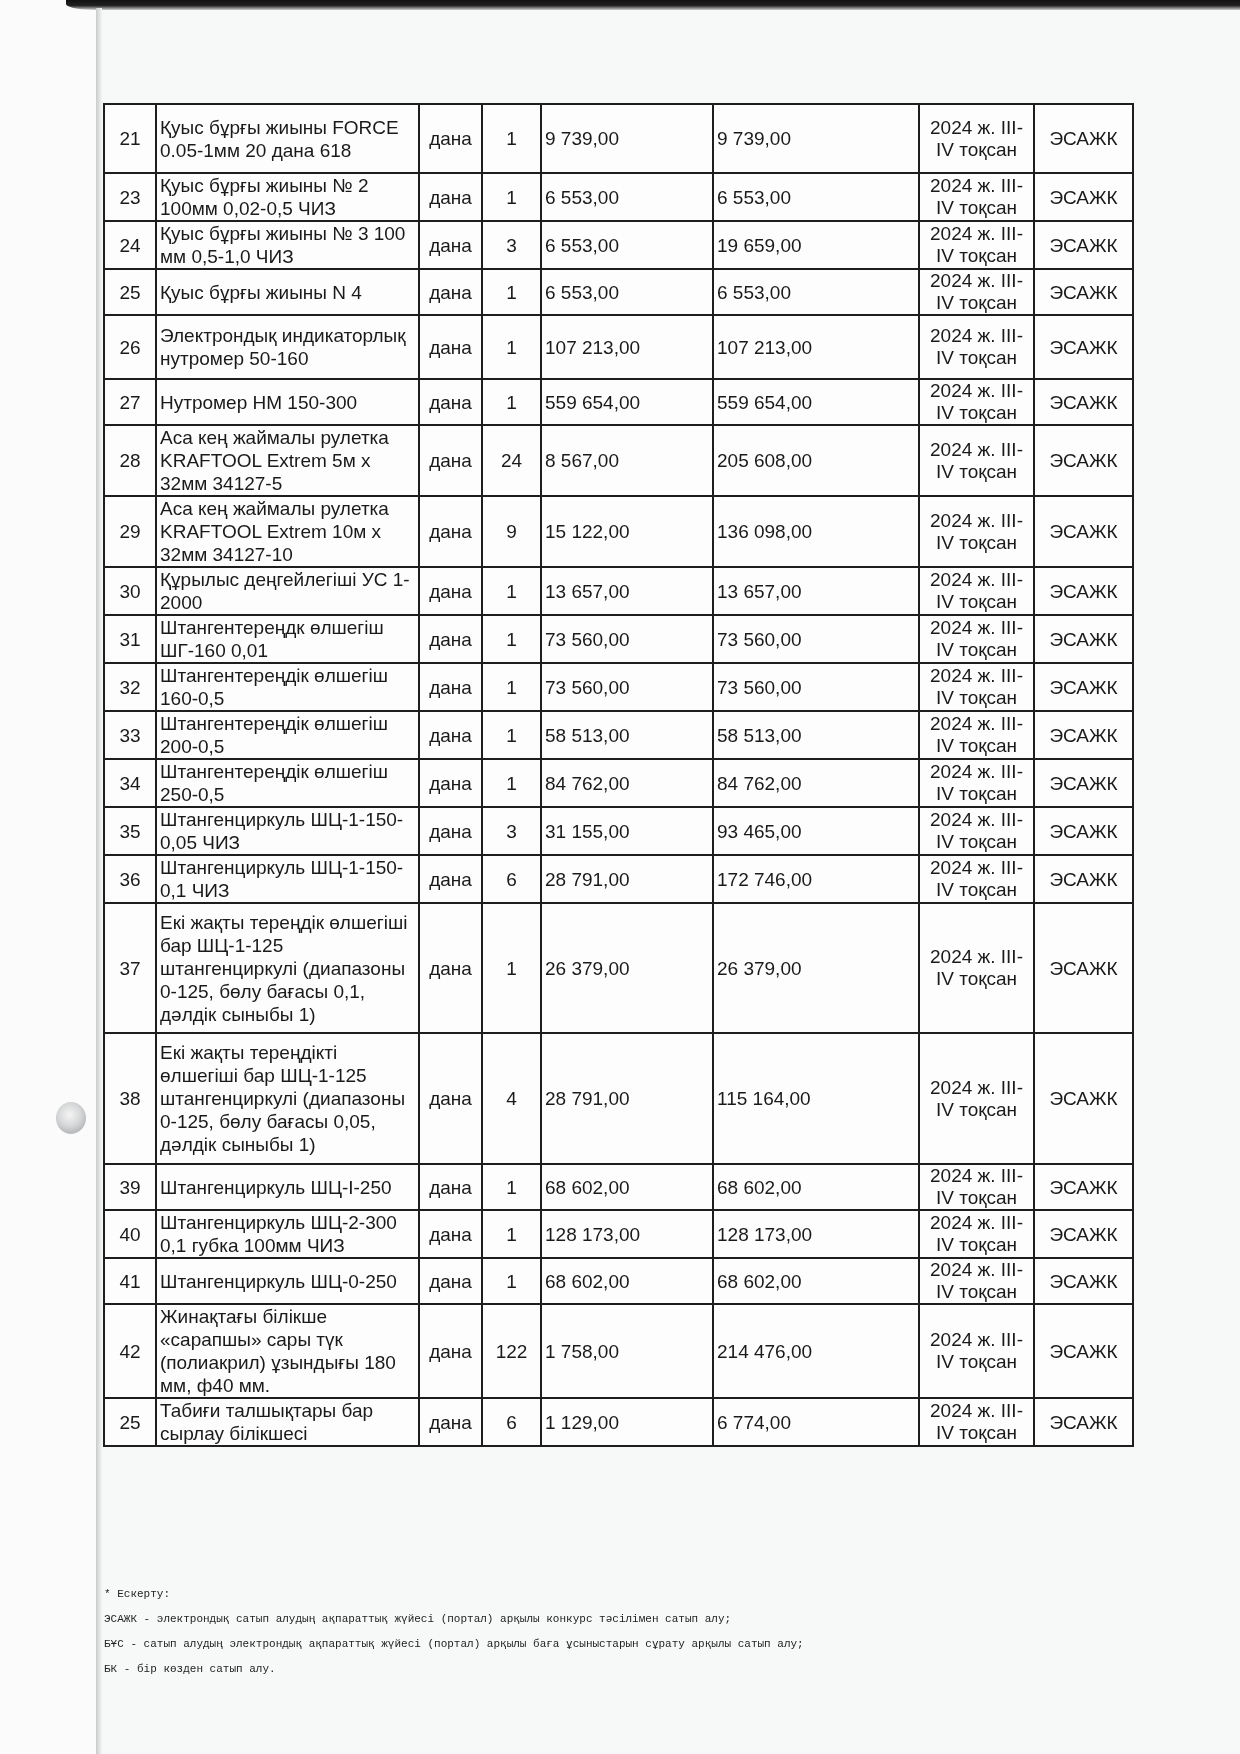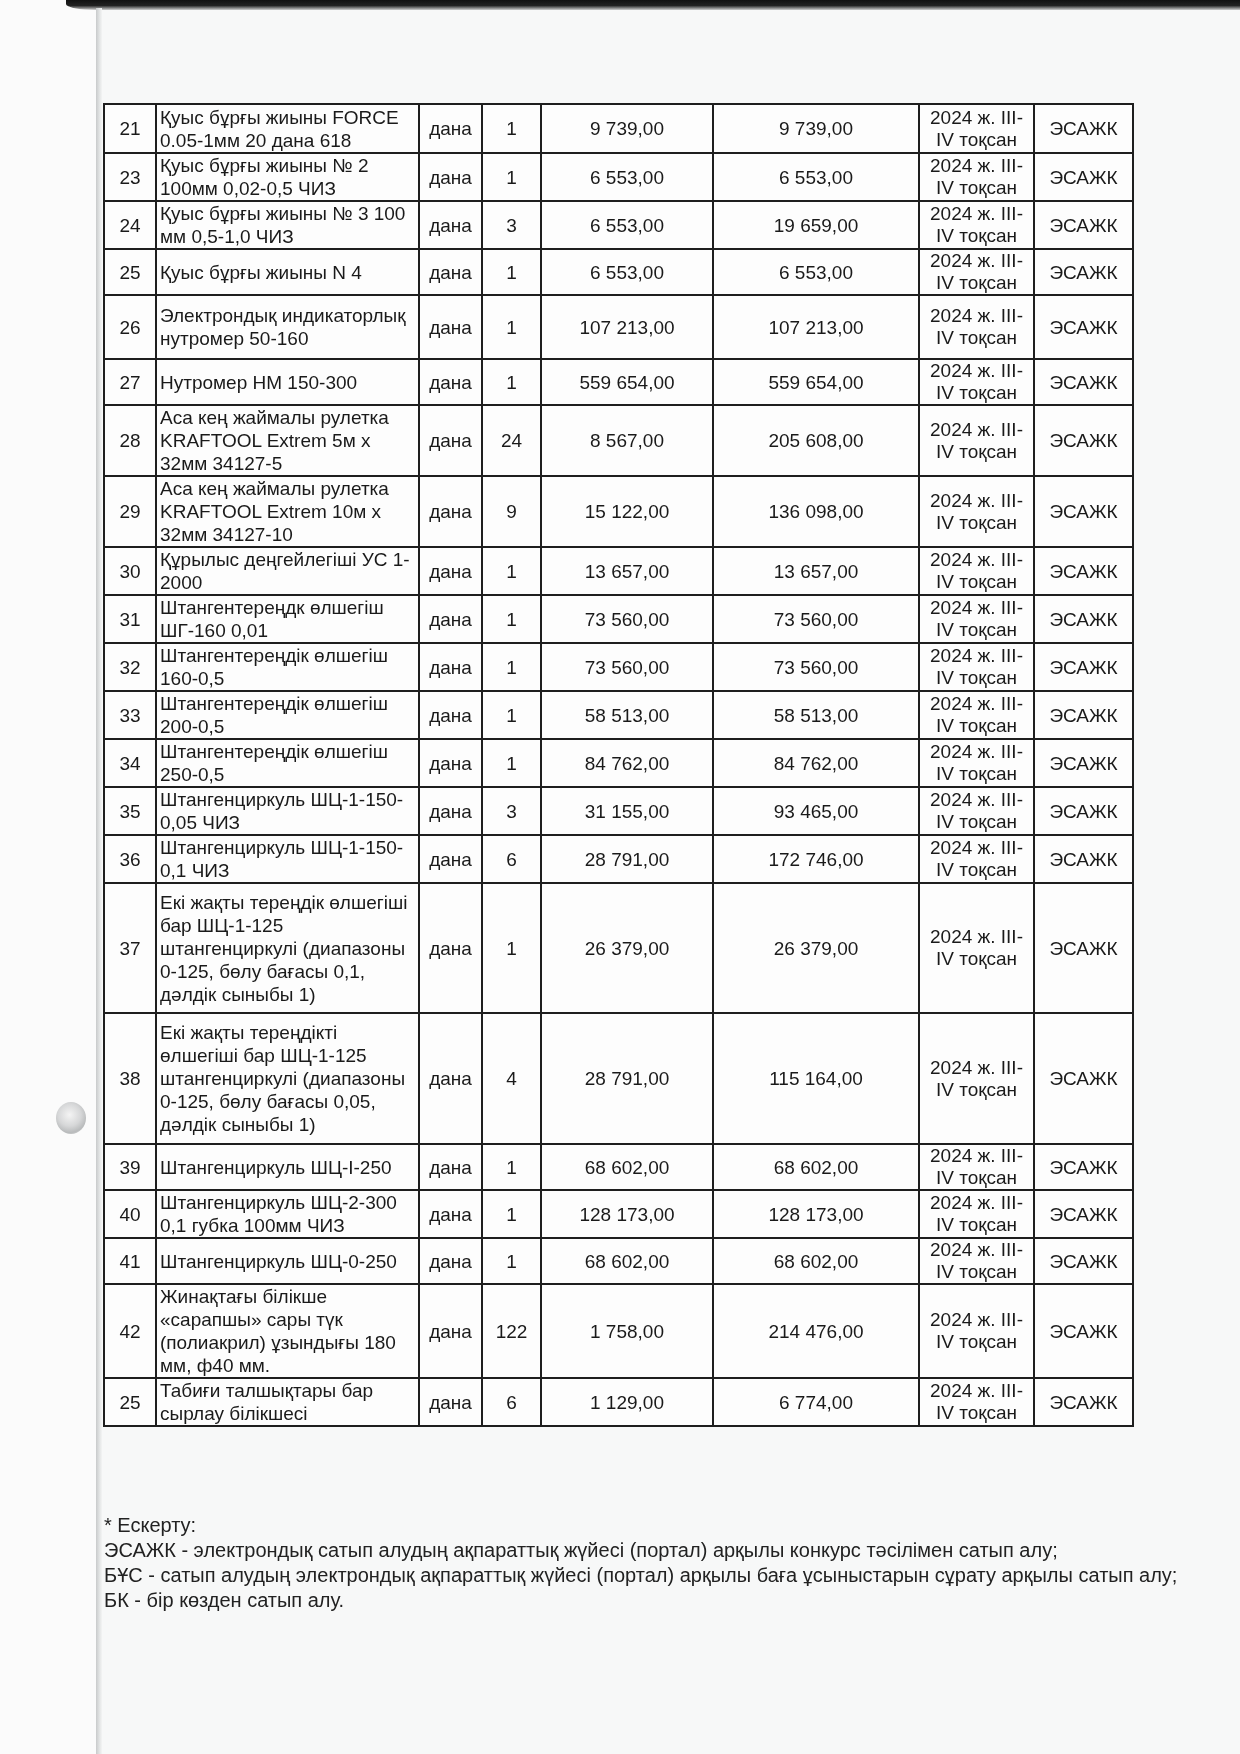--- a/index.html
+++ b/index.html
@@ -37,28 +37,28 @@
   table.items td {
     border: 2px solid #1e1e1e;
     padding: 0 3px;
     vertical-align: middle;
     overflow: hidden;
   }
   td.c-no { text-align: center; }
   td.c-name { text-align: left; padding-left: 3px; }
   td.c-unit { text-align: center; }
   td.c-qty { text-align: center; }
-  td.c-price, td.c-sum { text-align: center; padding-right: 22px; }
+  td.c-price, td.c-sum { text-align: left; padding-right: 22px; }
   td.c-sum { padding-right: 18px; }
   td.c-period { text-align: center; line-height: 22px; }
   td.c-method { text-align: center; }
   .footnote {
-    position: absolute; left: 104px; top: 1513px; width: 1100px;
-    font-family: Liberation Sans, sans-serif;
-    font-size: 20px; line-height: 25px; color: #222;
+    position: absolute; left: 104px; top: 1582px; width: 1100px;
+    font-family: Liberation Mono, monospace;
+    font-size: 11px; line-height: 25px; color: #222;
   }
   .footnote div { white-space: nowrap; }
 </style>
 </head>
 <body>
 
 <div class="page-left"></div>
 <div class="scan-top"></div>
 <div class="binding-line"></div>
 <div class="punch-hole"></div>
@@ -68,21 +68,21 @@
     <col style="width:52px">
     <col style="width:263px">
     <col style="width:63px">
     <col style="width:59px">
     <col style="width:172px">
     <col style="width:206px">
     <col style="width:115px">
     <col style="width:99px">
   </colgroup>
   <tbody id="rows">
-      <tr style="height: 49px;">
+      <tr style="height: 69px;">
     <td class="c-no">21</td>
     <td class="c-name">Қуыс бұрғы жиыны FORCE 0.05-1мм 20 дана 618</td>
     <td class="c-unit">дана</td>
     <td class="c-qty">1</td>
     <td class="c-price">9 739,00</td>
     <td class="c-sum">9 739,00</td>
     <td class="c-period">2024 ж. III-IV тоқсан</td>
     <td class="c-method">ЭСАЖК</td>
   </tr>
       <tr style="height: 43px;">

